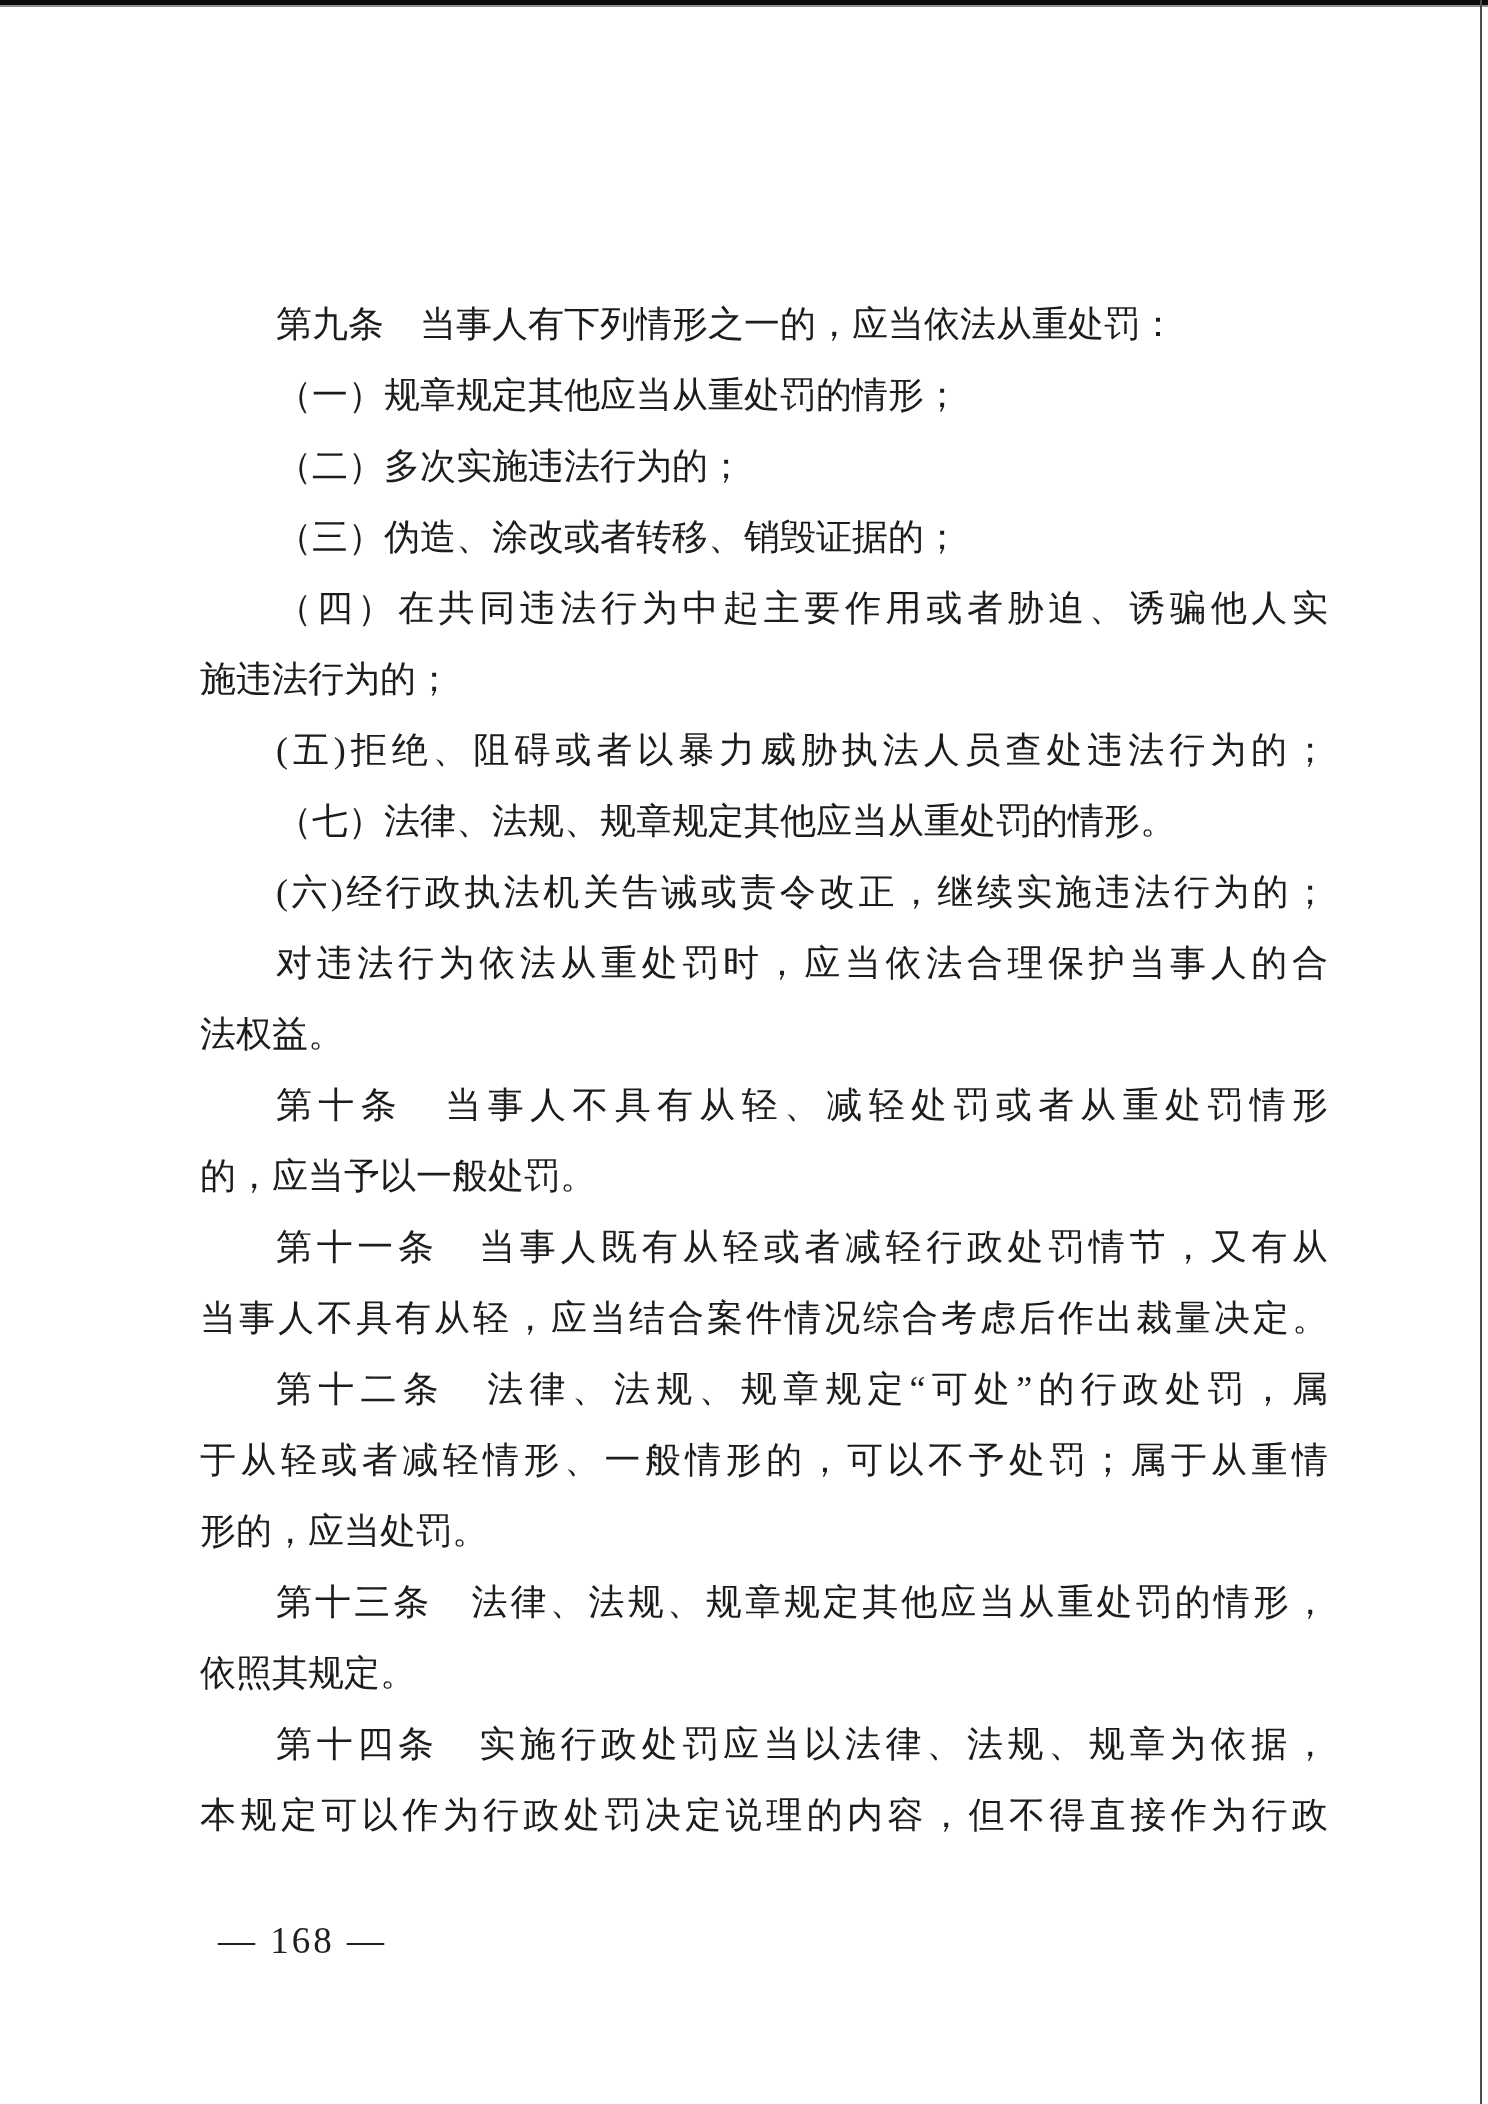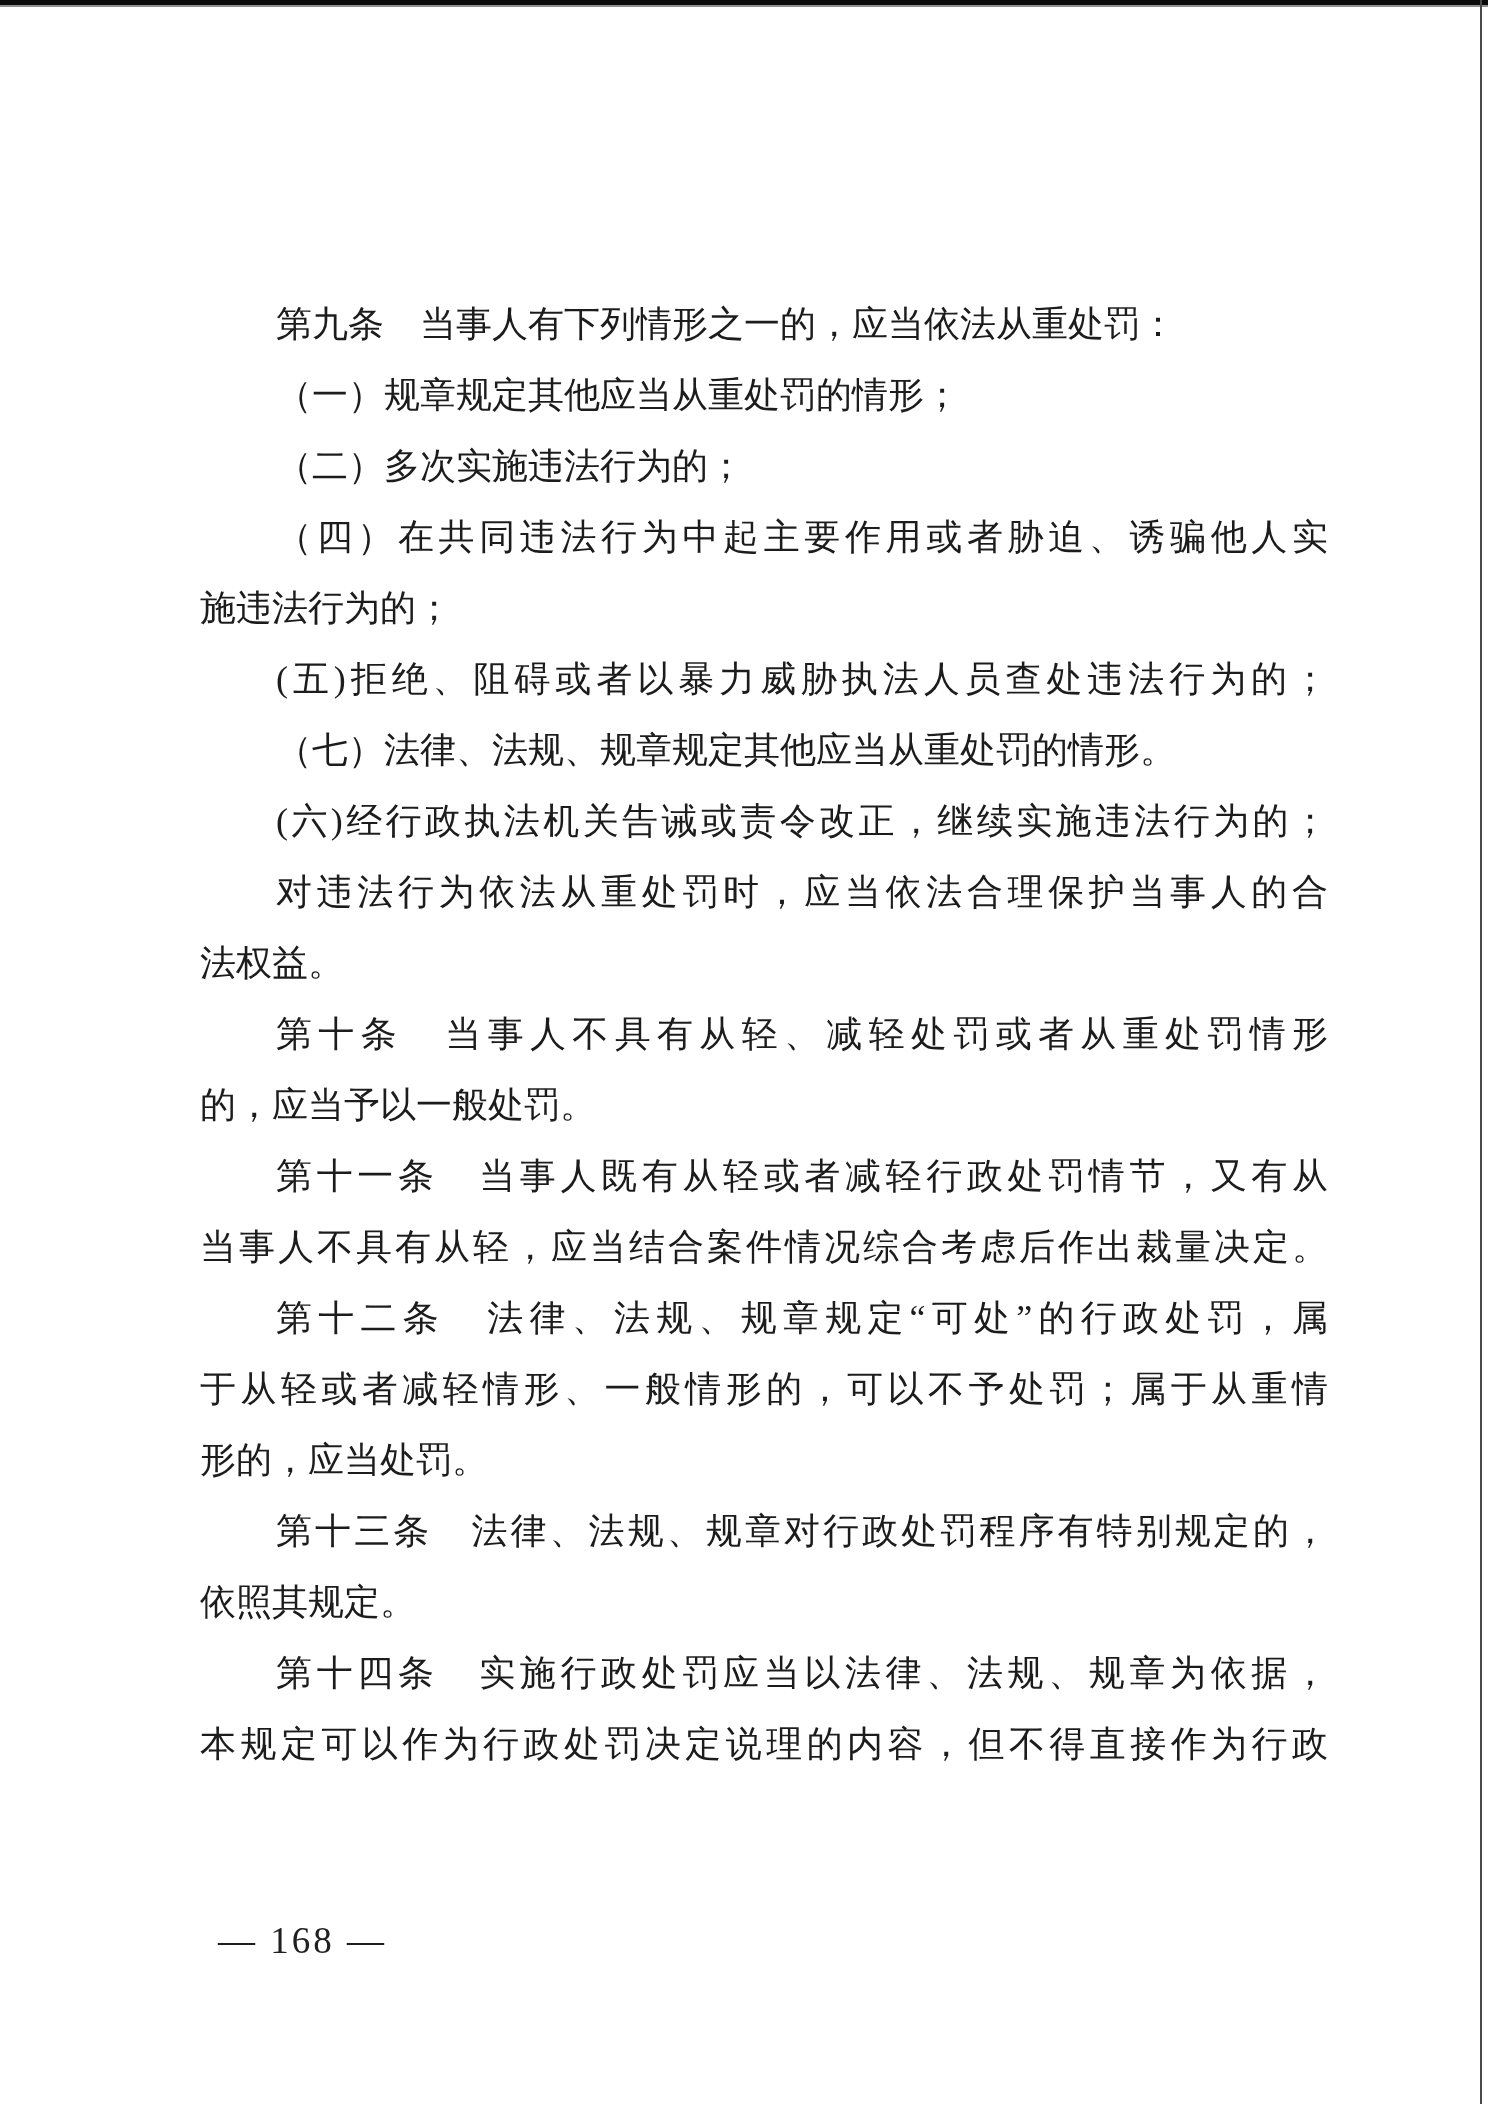--- a/index.html
+++ b/index.html
@@ -60,33 +60,34 @@
 </head>
 <body>
 
 <div class="topbar"></div>
 <div class="rightline"></div>
 
 <div class="content">
   <div class="ln ind">第九条　当事人有下列情形之一的，应当依法从重处罚：</div>
   <div class="ln ind">（一）规章规定其他应当从重处罚的情形；</div>
   <div class="ln ind">（二）多次实施违法行为的；</div>
+  <div class="ln ind">（三）伪造、涂改或者转移、销毁证据的；</div>
   <div class="ln ind just">（四）在共同违法行为中起主要作用或者胁迫、诱骗他人实</div>
   <div class="ln">施违法行为的；</div>
   <div class="ln ind just">(五)拒绝、阻碍或者以暴力威胁执法人员查处违法行为的；</div>
   <div class="ln ind">（七）法律、法规、规章规定其他应当从重处罚的情形。</div>
   <div class="ln ind just">(六)经行政执法机关告诫或责令改正，继续实施违法行为的；</div>
   <div class="ln ind just">对违法行为依法从重处罚时，应当依法合理保护当事人的合</div>
   <div class="ln">法权益。</div>
   <div class="ln ind just">第十条　当事人不具有从轻、减轻处罚或者从重处罚情形</div>
   <div class="ln">的，应当予以一般处罚。</div>
   <div class="ln ind just">第十一条　当事人既有从轻或者减轻行政处罚情节，又有从</div>
   <div class="ln just">当事人不具有从轻，应当结合案件情况综合考虑后作出裁量决定。</div>
   <div class="ln ind just">第十二条　法律、法规、规章规定“可处”的行政处罚，属</div>
   <div class="ln just">于从轻或者减轻情形、一般情形的，可以不予处罚；属于从重情</div>
   <div class="ln">形的，应当处罚。</div>
-  <div class="ln ind just">第十三条　法律、法规、规章对行政处罚程序有特别规定的，</div>
+  <div class="ln ind just">第十三条　法律、法规、规章规定其他应当从重处罚的情形，</div>
   <div class="ln">依照其规定。</div>
   <div class="ln ind just">第十四条　实施行政处罚应当以法律、法规、规章为依据，</div>
   <div class="ln just">本规定可以作为行政处罚决定说理的内容，但不得直接作为行政</div>
 </div>
 
 <div class="footer">— 168 —</div>
 
 </body></html>

